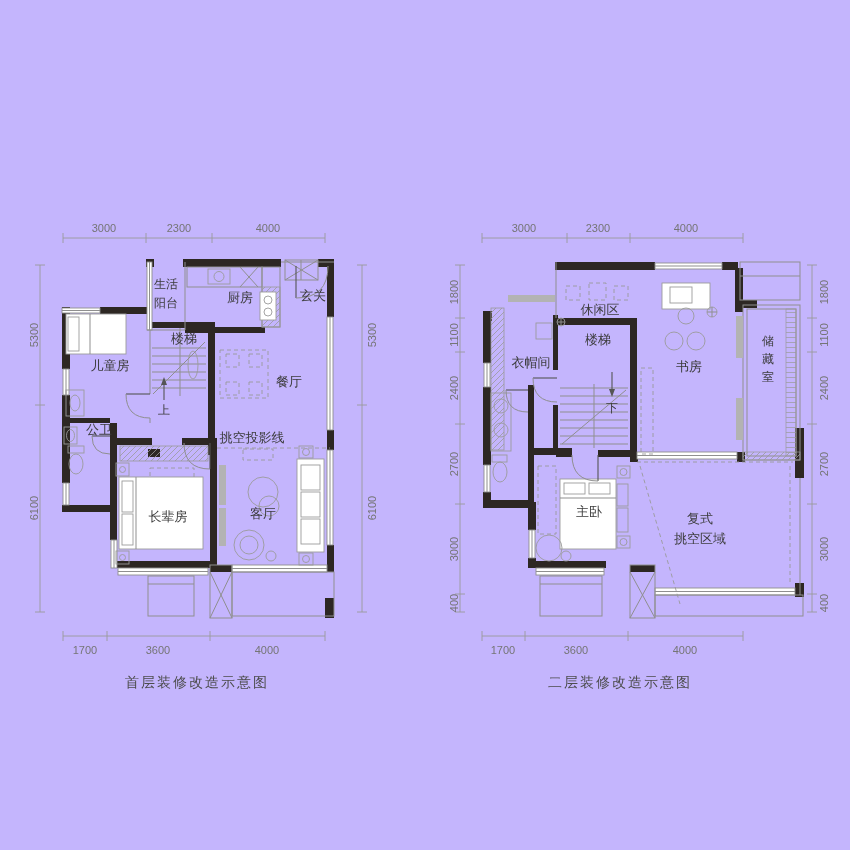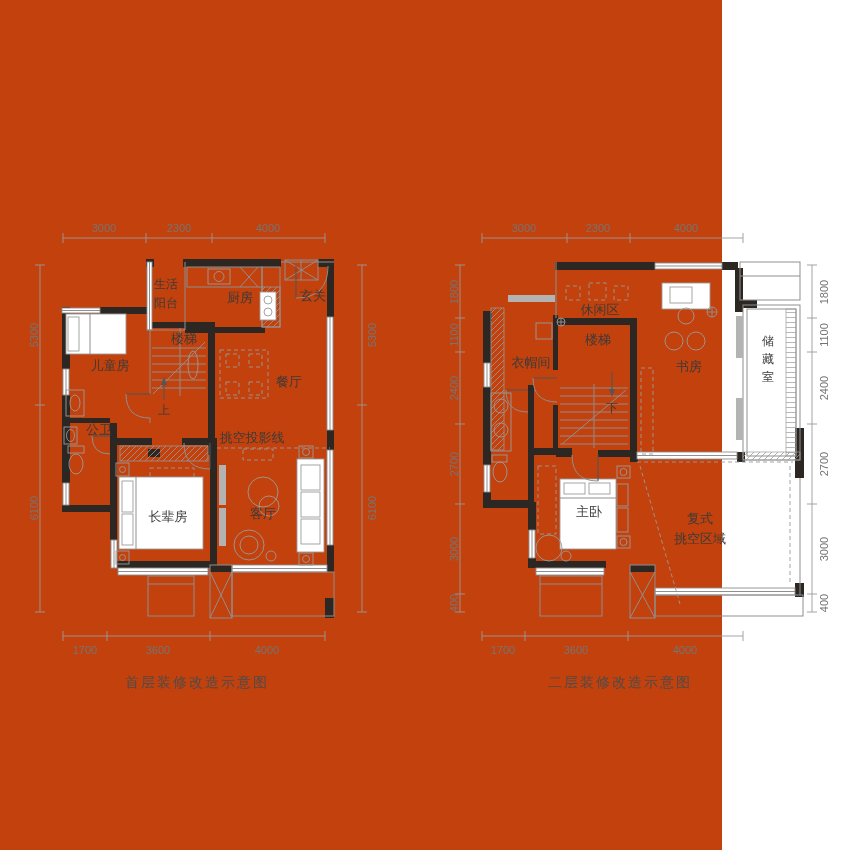--- a/index.html
+++ b/index.html
@@ -1,16 +1,16 @@
 <!DOCTYPE html>
 <html><head>
 <meta charset="utf-8">
 <style>
   html,body{margin:0;padding:0;background:#fff;}
-  #stage{width:722px;height:850px;background:#c2410c;position:relative;font-family:"Liberation Sans",sans-serif;}
+  #stage{width:850px;height:850px;background:#c4b5fd;position:relative;font-family:"Liberation Sans",sans-serif;}
   svg text{font-family:"Liberation Sans","DejaVu Sans",sans-serif;}
   .w{fill:#2d2723;stroke:none;}
   .ln{stroke:#8f8f8f;fill:none;stroke-width:1;}
   .lnd{stroke:#555;fill:none;stroke-width:1.1;}
   .win{fill:#fff;stroke:#8f8f8f;stroke-width:0.9;}
   .gray{fill:#b3b3b3;stroke:none;}
   .fn{stroke:#9b9b9b;fill:none;stroke-width:0.9;}
   .fnw{stroke:#9b9b9b;fill:#fff;stroke-width:0.9;}
   .dsh{stroke:#9a9a9a;fill:none;stroke-width:0.9;stroke-dasharray:4 3;}
   .diml{stroke:#9a9a9a;stroke-width:0.9;fill:none;}

